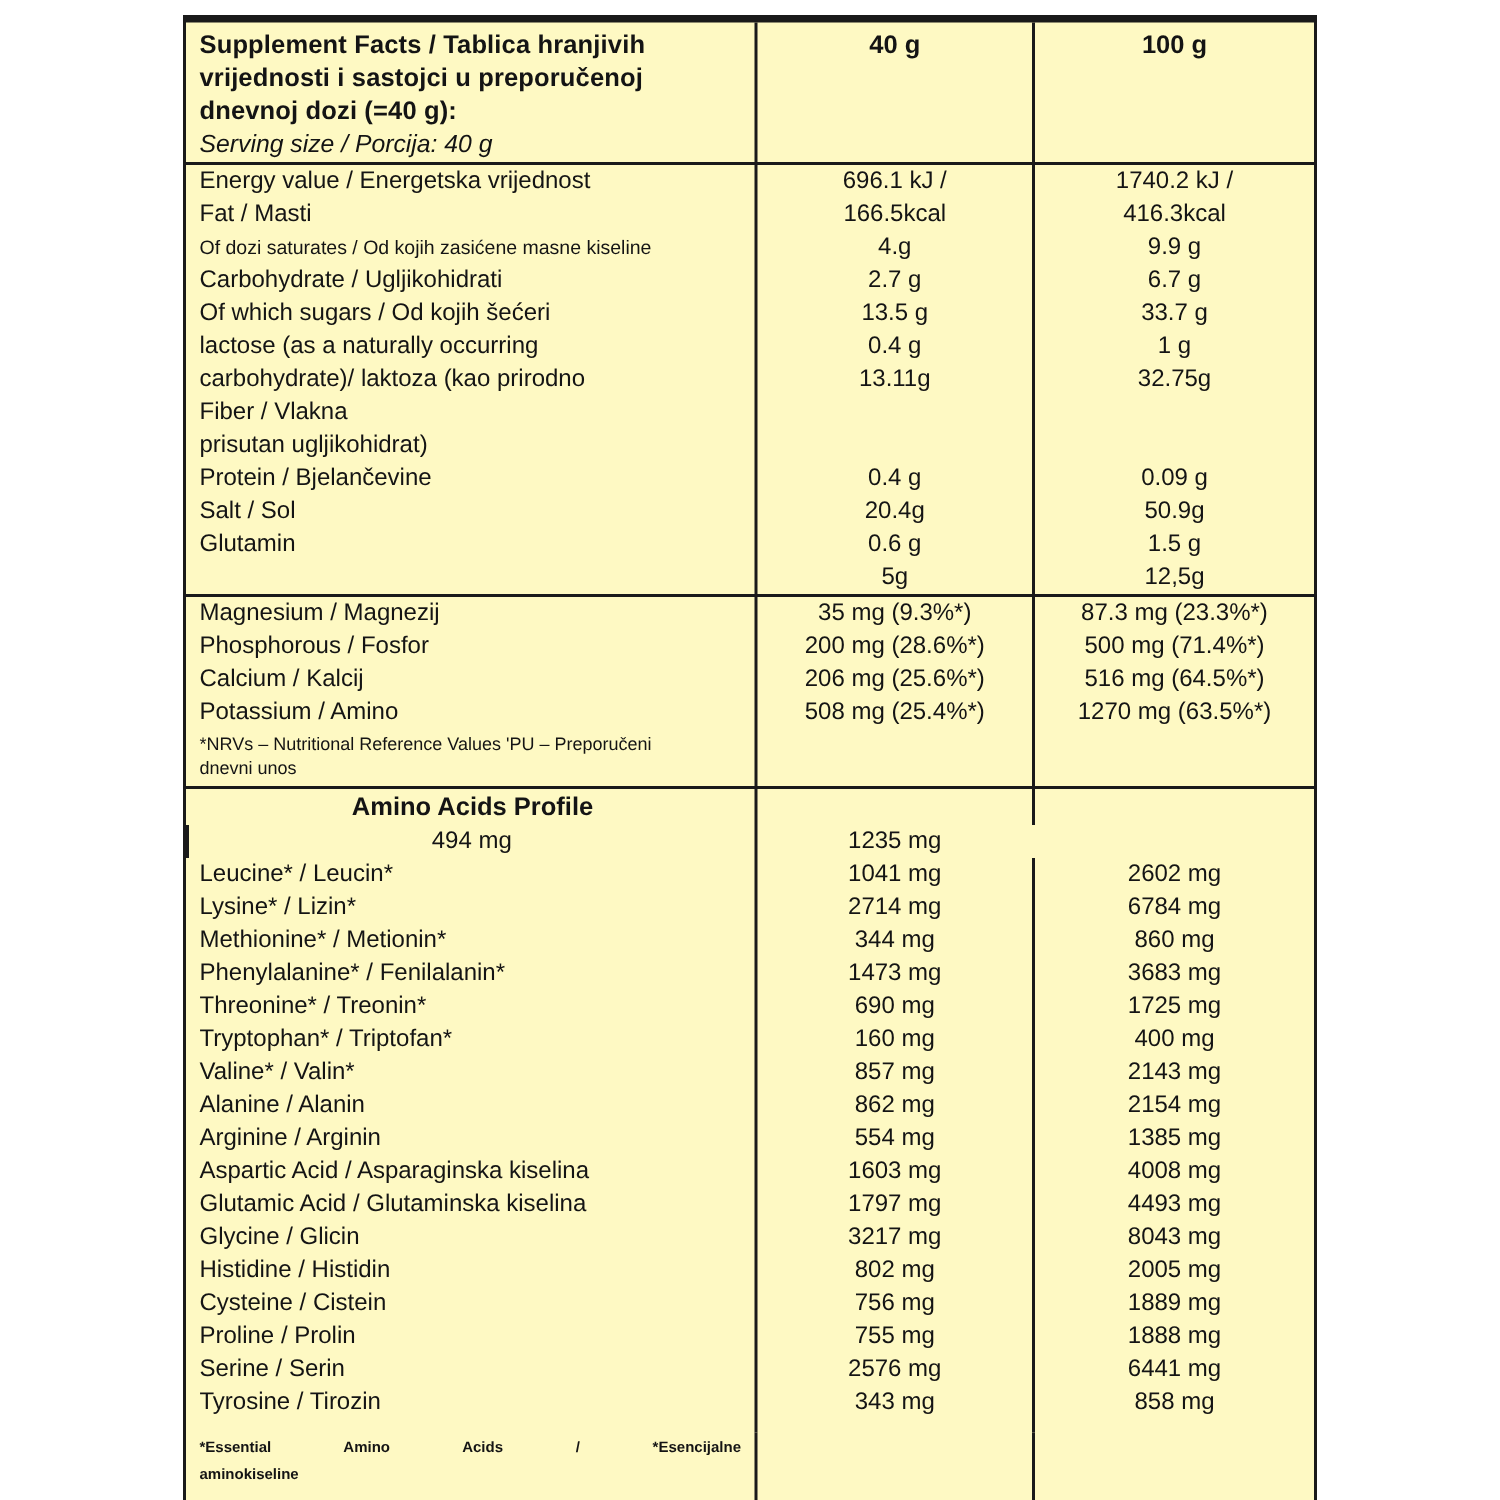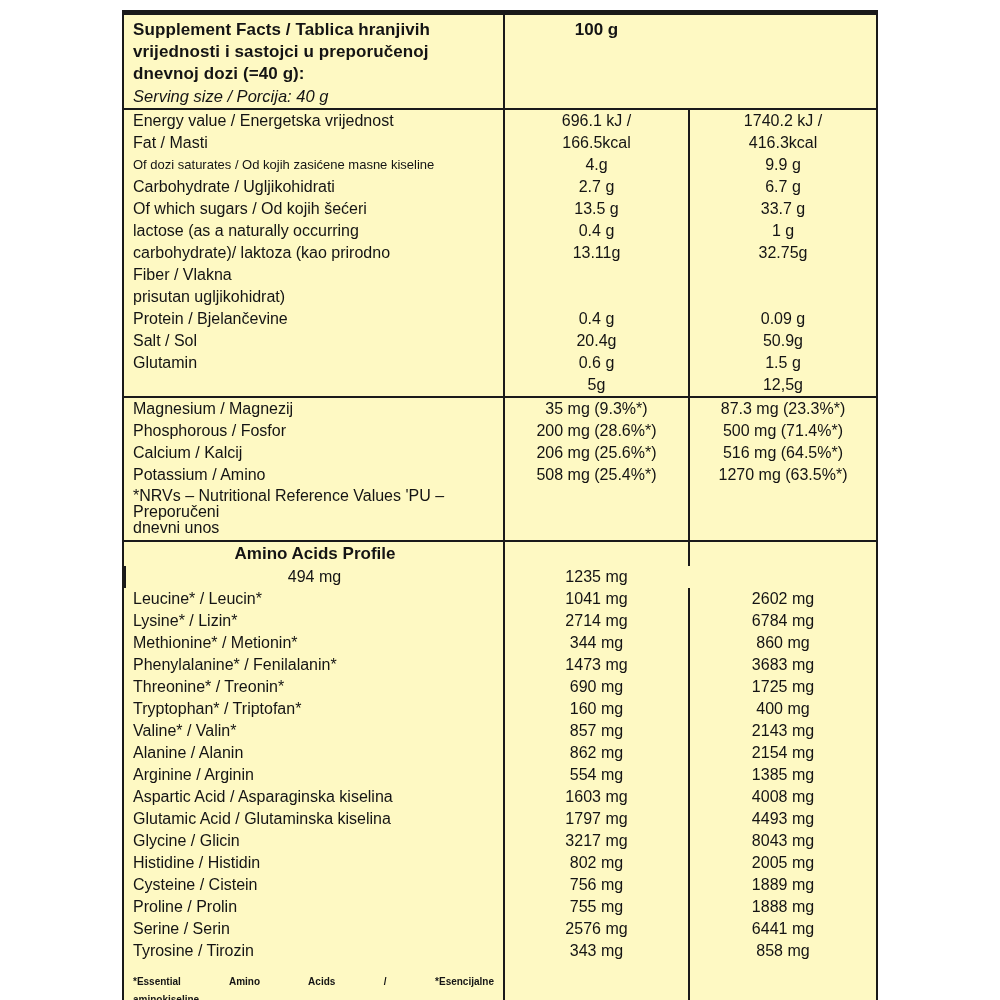--- a/index.html
+++ b/index.html
@@ -64,21 +64,21 @@
   
   .n-row, .m-row { font-size: 16px; line-height: 22px; }
   .n-row.small-label .c-label { font-size: 13px; }
   .a-row { font-size: 16px; line-height: 22px; }
   .a-title-row { font-size: 17px; line-height: 24px; }
   .a-title-row .c-label { font-weight: bold; text-align: center; }
 
   
   .m-foot-row { min-height: 36px; }
   .m-foot-row .c-label {
-    font-size: 16px;
+    font-size: 12px;
     line-height: 16px;
     padding-top: 2px;
     padding-bottom: 4px;
     white-space: normal;
   }
 
   
   .a-spacer-row { min-height: 9px; }
   .a-foot-row .c-label {
     font-weight: bold;
@@ -97,20 +97,21 @@
 <div class="facts">
 
   <div class="sec header-sec">
     <div class="grid-row">
       <div class="c-label header-label">
         <div class="title-line">Supplement Facts / Tablica hranjivih</div>
         <div class="title-line">vrijednosti i sastojci u preporučenoj</div>
         <div class="title-line">dnevnoj dozi (=40 g):</div>
         <div class="serving">Serving size / Porcija: 40 g</div>
       </div>
+      <div class="c-val header-val">40 g</div>
       <div class="c-val header-val">100 g</div>
     </div>
   </div>
 
   <div class="sec">
     <div class="grid-row n-row">
       <div class="c-label">Energy value / Energetska vrijednost</div>
       <div class="c-val">696.1 kJ /</div>
       <div class="c-val">1740.2 kJ /</div>
     </div>

